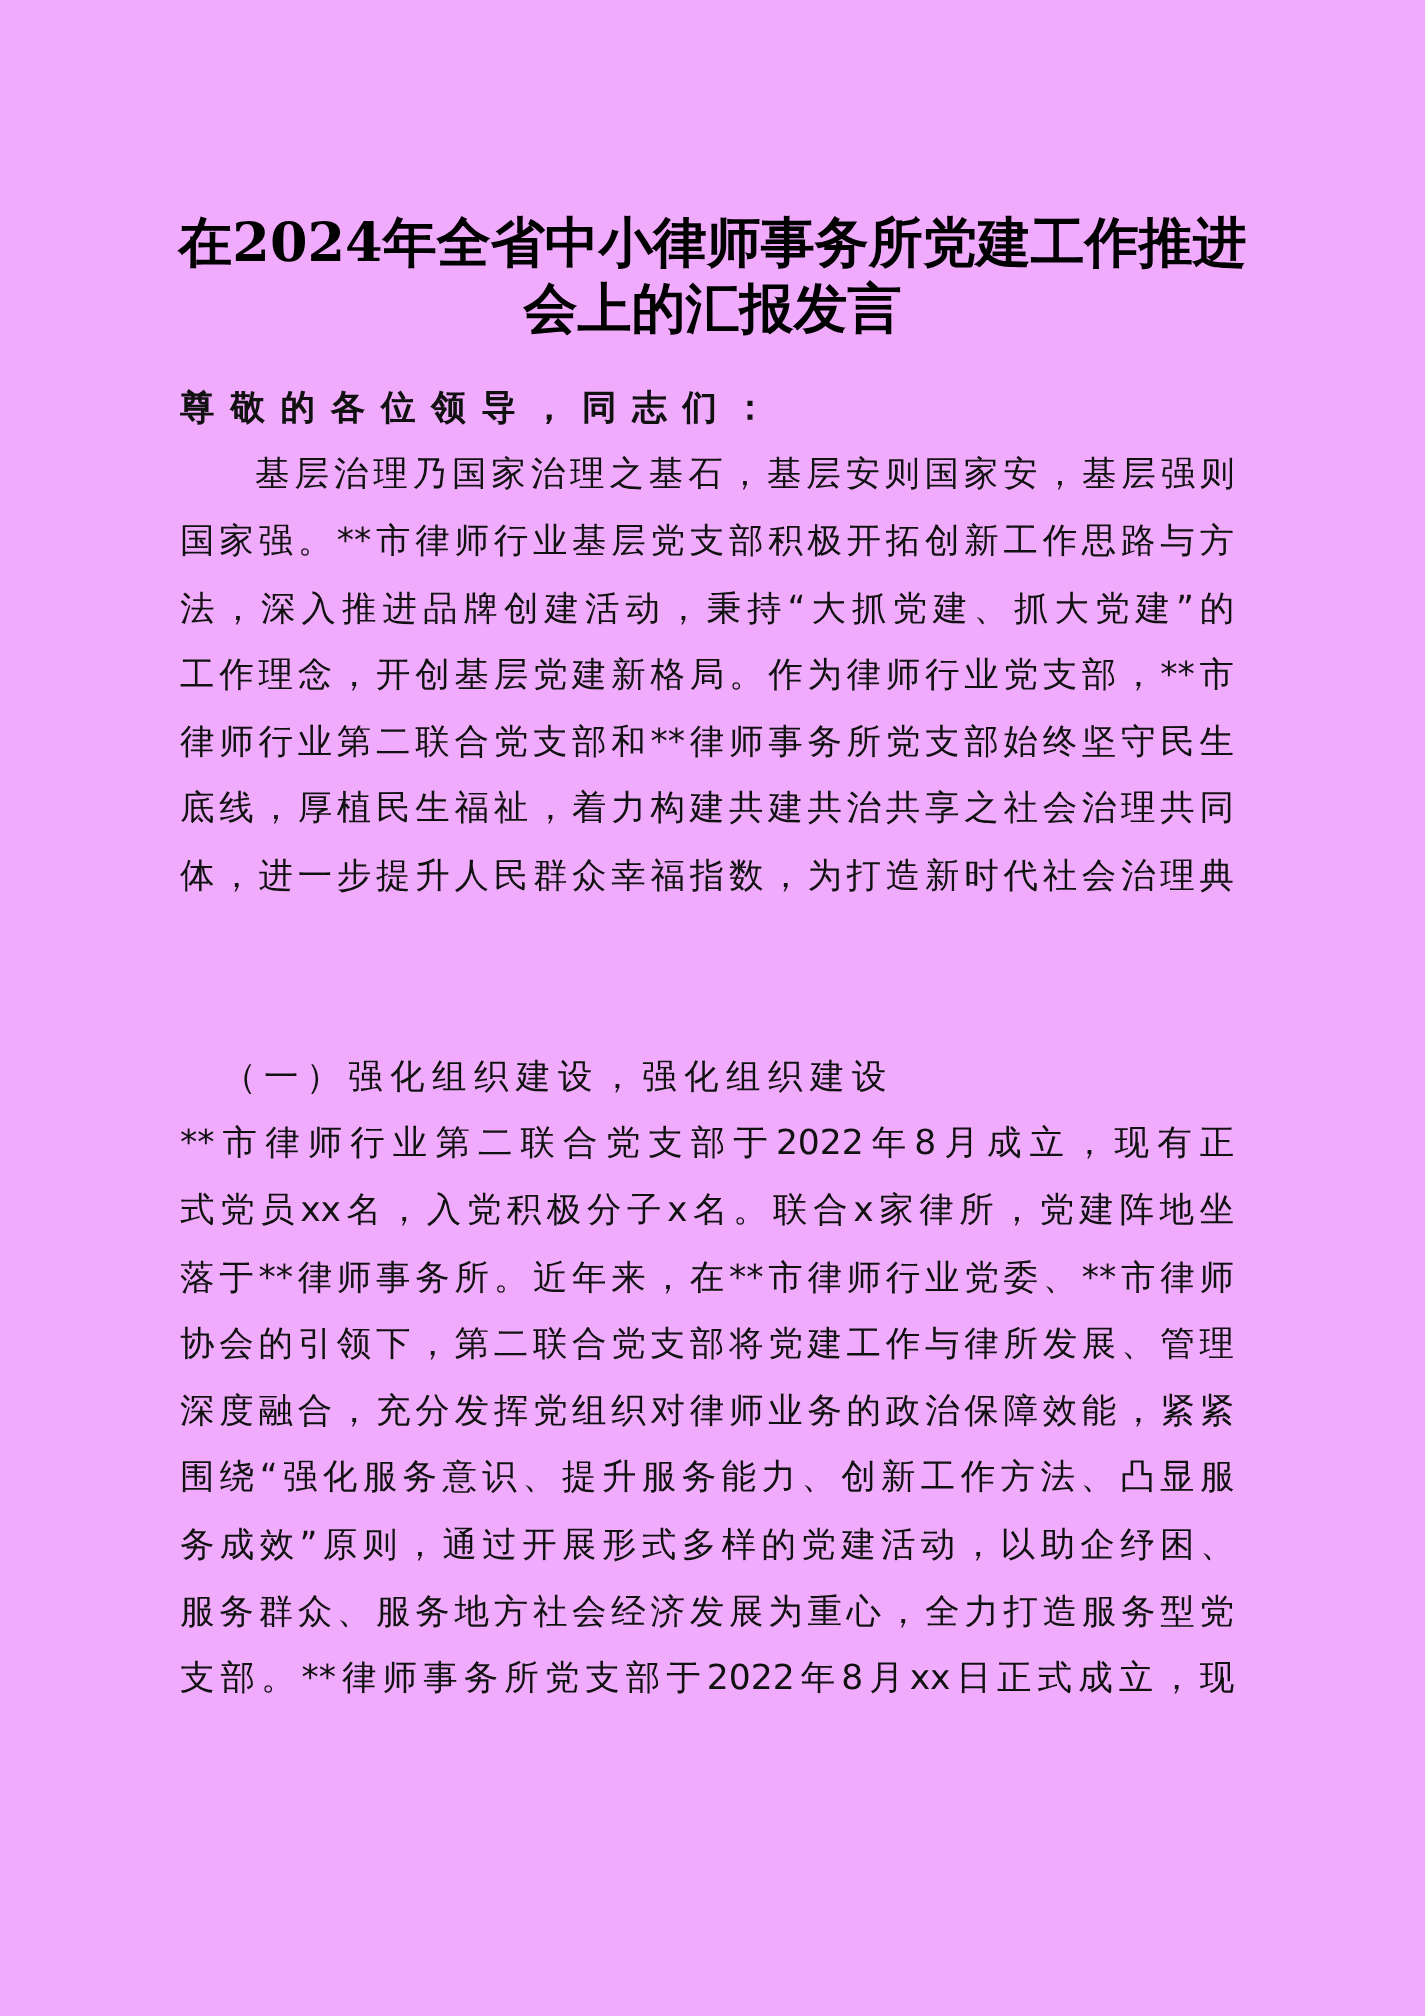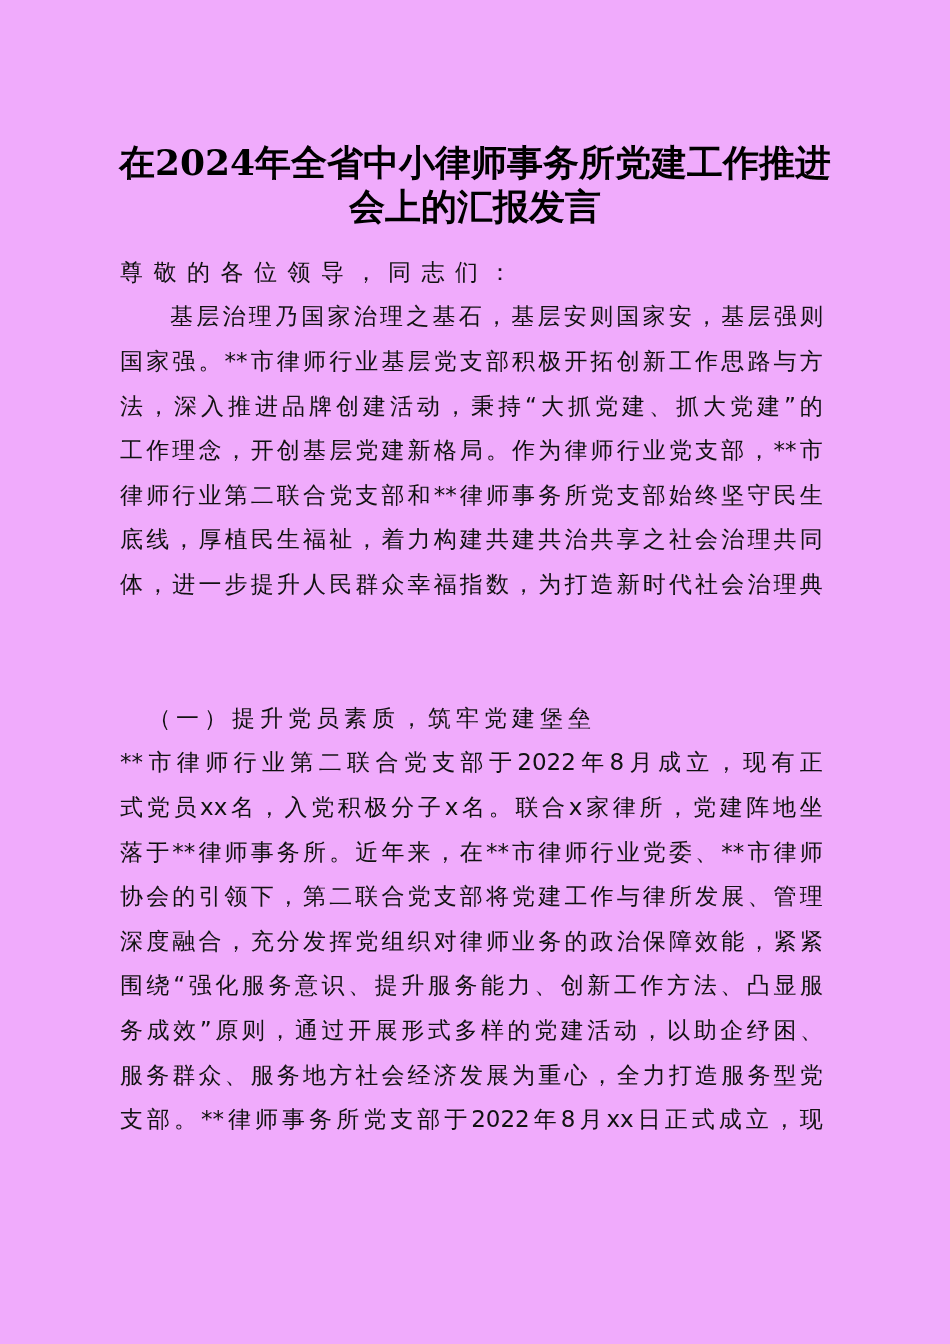--- a/index.html
+++ b/index.html
@@ -36,21 +36,21 @@
   .jline span { display: inline-block; }
 </style>
 </head>
 <body>
 
 <div class="page">
 
   <div class="title t1">在2024年全省中小律师事务所党建工作推进</div>
   <div class="title t2">会上的汇报发言</div>
 
-  <div class="line last" style="top: 255px; letter-spacing: 10.5px;">尊敬的各位领导，同志们：</div>
+  <div class="line last" style="top: 255px; letter-spacing: 10.5px; font-weight: bold;">尊敬的各位领导，同志们：</div>
 
   <div class="line indent jline" style="top:299px;">
       <span>基</span>
       <span>层</span>
       <span>治</span>
       <span>理</span>
       <span>乃</span>
       <span>国</span>
       <span>家</span>
       <span>治</span>
@@ -240,21 +240,21 @@
       <span>新</span>
       <span>时</span>
       <span>代</span>
       <span>社</span>
       <span>会</span>
       <span>治</span>
       <span>理</span>
       <span>典</span>
     </div>
 
-  <div class="heading2" style="top:701px;">（一）提升党员素质，筑牢党建堡垒</div>
+  <div class="heading2" style="top:701px;">（一）强化组织建设，强化组织建设</div>
 
   <div class="line jline" style="top:745px;">
       <span>**</span>
       <span>市</span>
       <span>律</span>
       <span>师</span>
       <span>行</span>
       <span>业</span>
       <span>第</span>
       <span>二</span>

